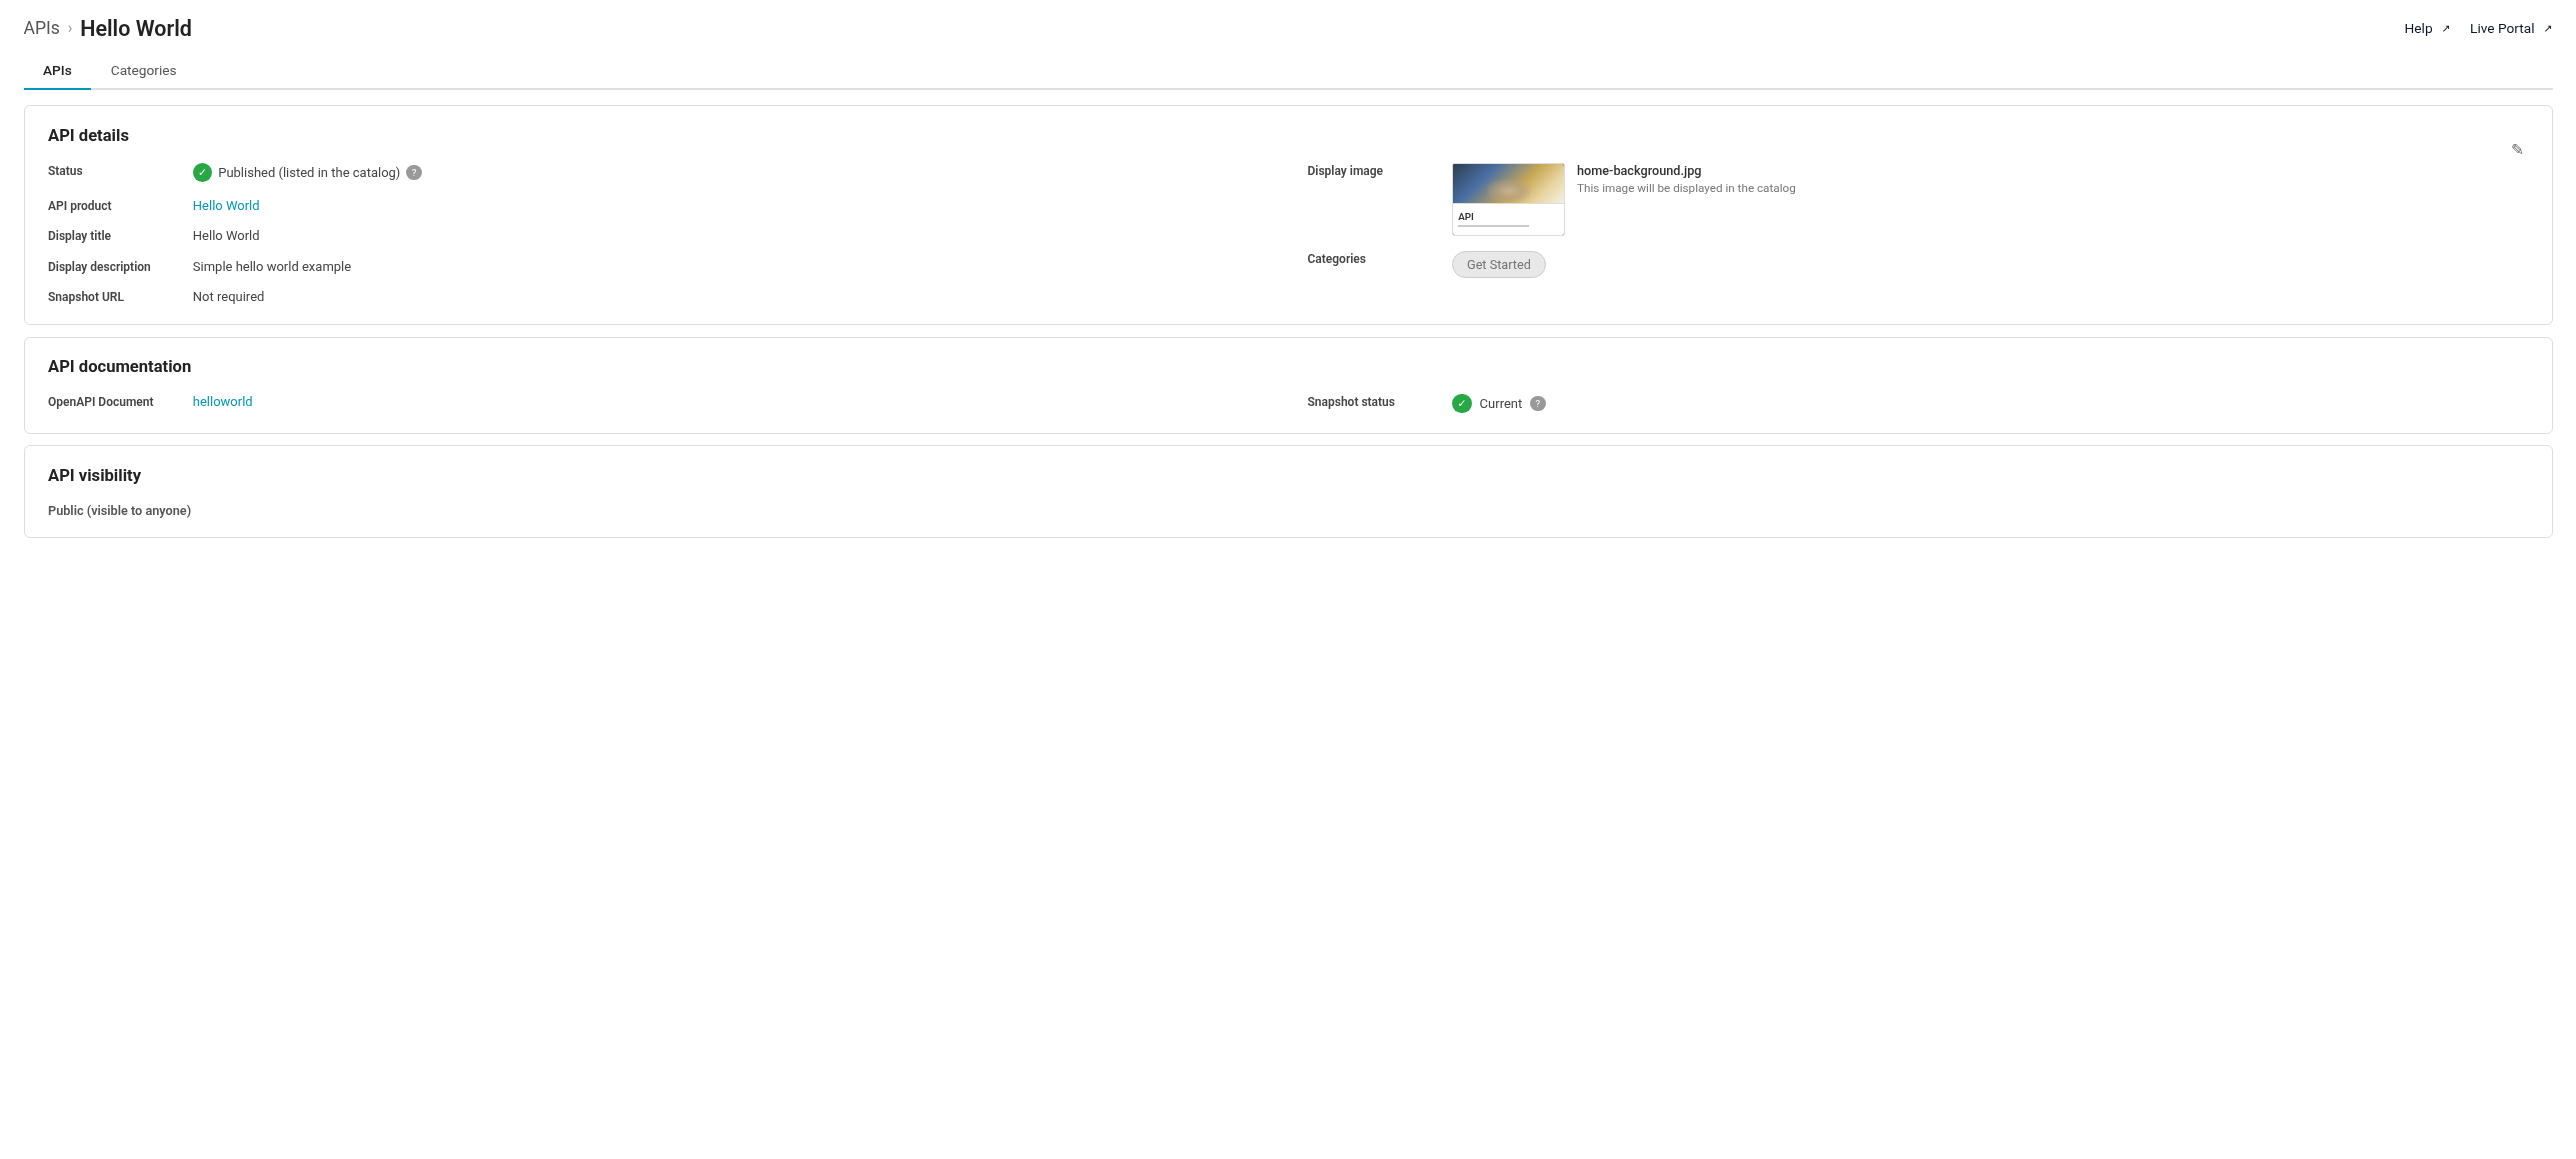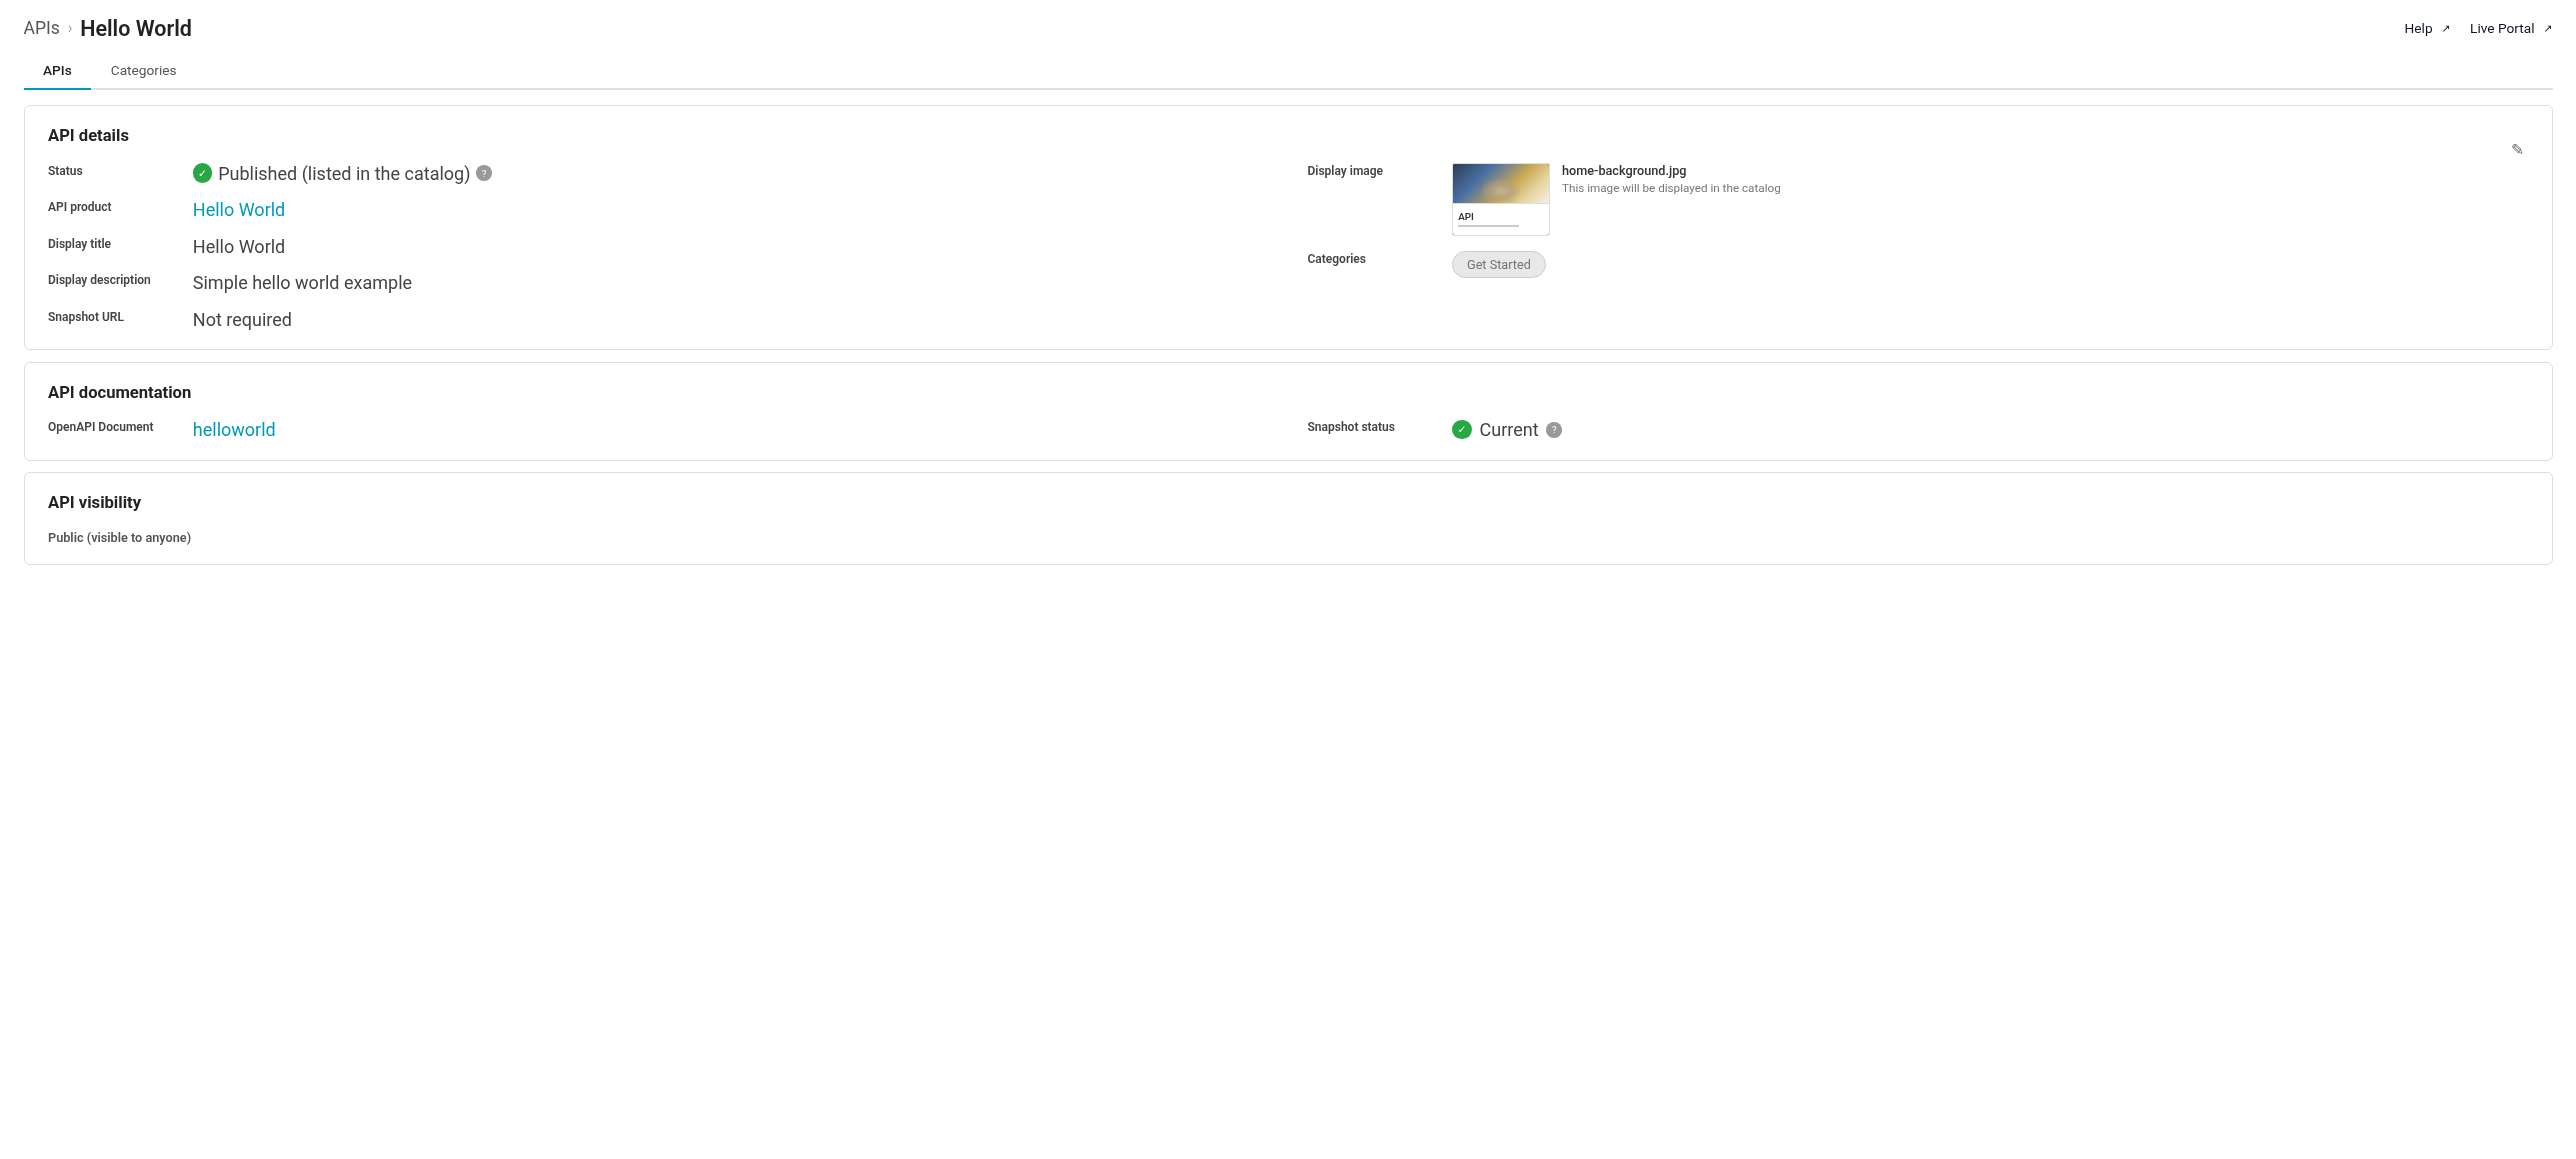--- a/index.html
+++ b/index.html
@@ -104,21 +104,21 @@
     }
     .field-label {
       font-weight: 600;
       color: #444;
       min-width: 137px;
       font-size: 12px;
       padding-top: 1px;
     }
     .field-value {
       color: #444;
-      font-size: 18px;
+      font-size: 13px;
     }
     .field-value.link {
       color: #0099bb;
       cursor: pointer;
     }
     .status-badge {
       display: flex;
       align-items: center;
       gap: 5.9px;
     }
@@ -144,21 +144,21 @@
       color: #fff;
       font-size: 9.8px;
       cursor: pointer;
     }
     .display-image-section {
       display: flex;
       align-items: flex-start;
       gap: 11.7px;
     }
     .image-thumbnail {
-      width: 98px;
+      width: 113px;
       height: 73px;
       position: relative;
       border: 1px solid #ddd;
       border-radius: 2.9px;
       overflow: hidden;
       background: #1a1a2e;
     }
     .image-thumbnail .rocket-bg {
       width: 100%;
       height: 55%;

